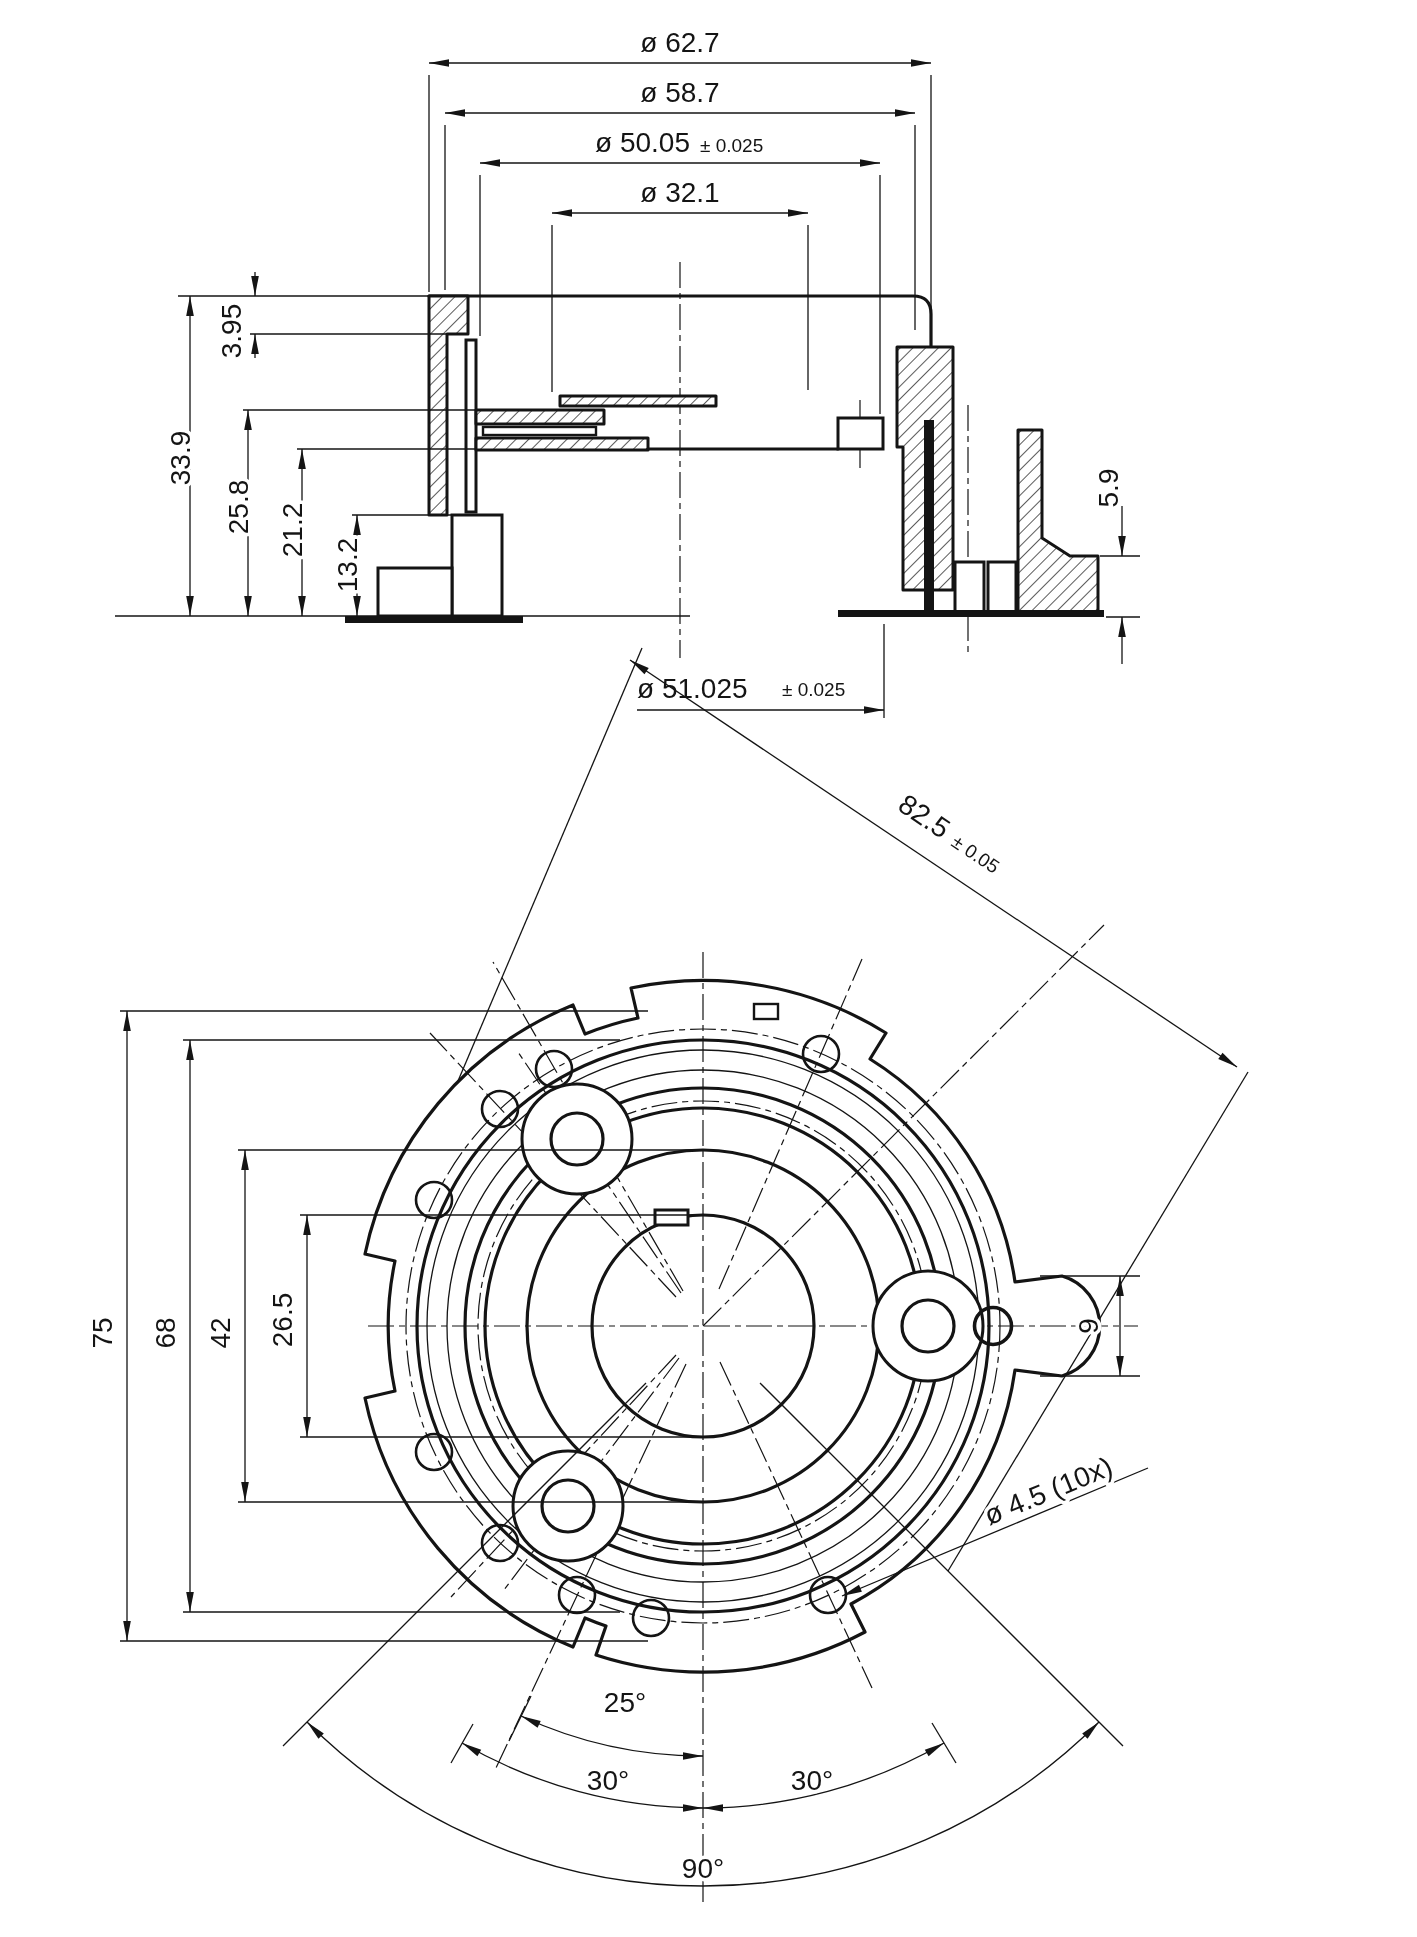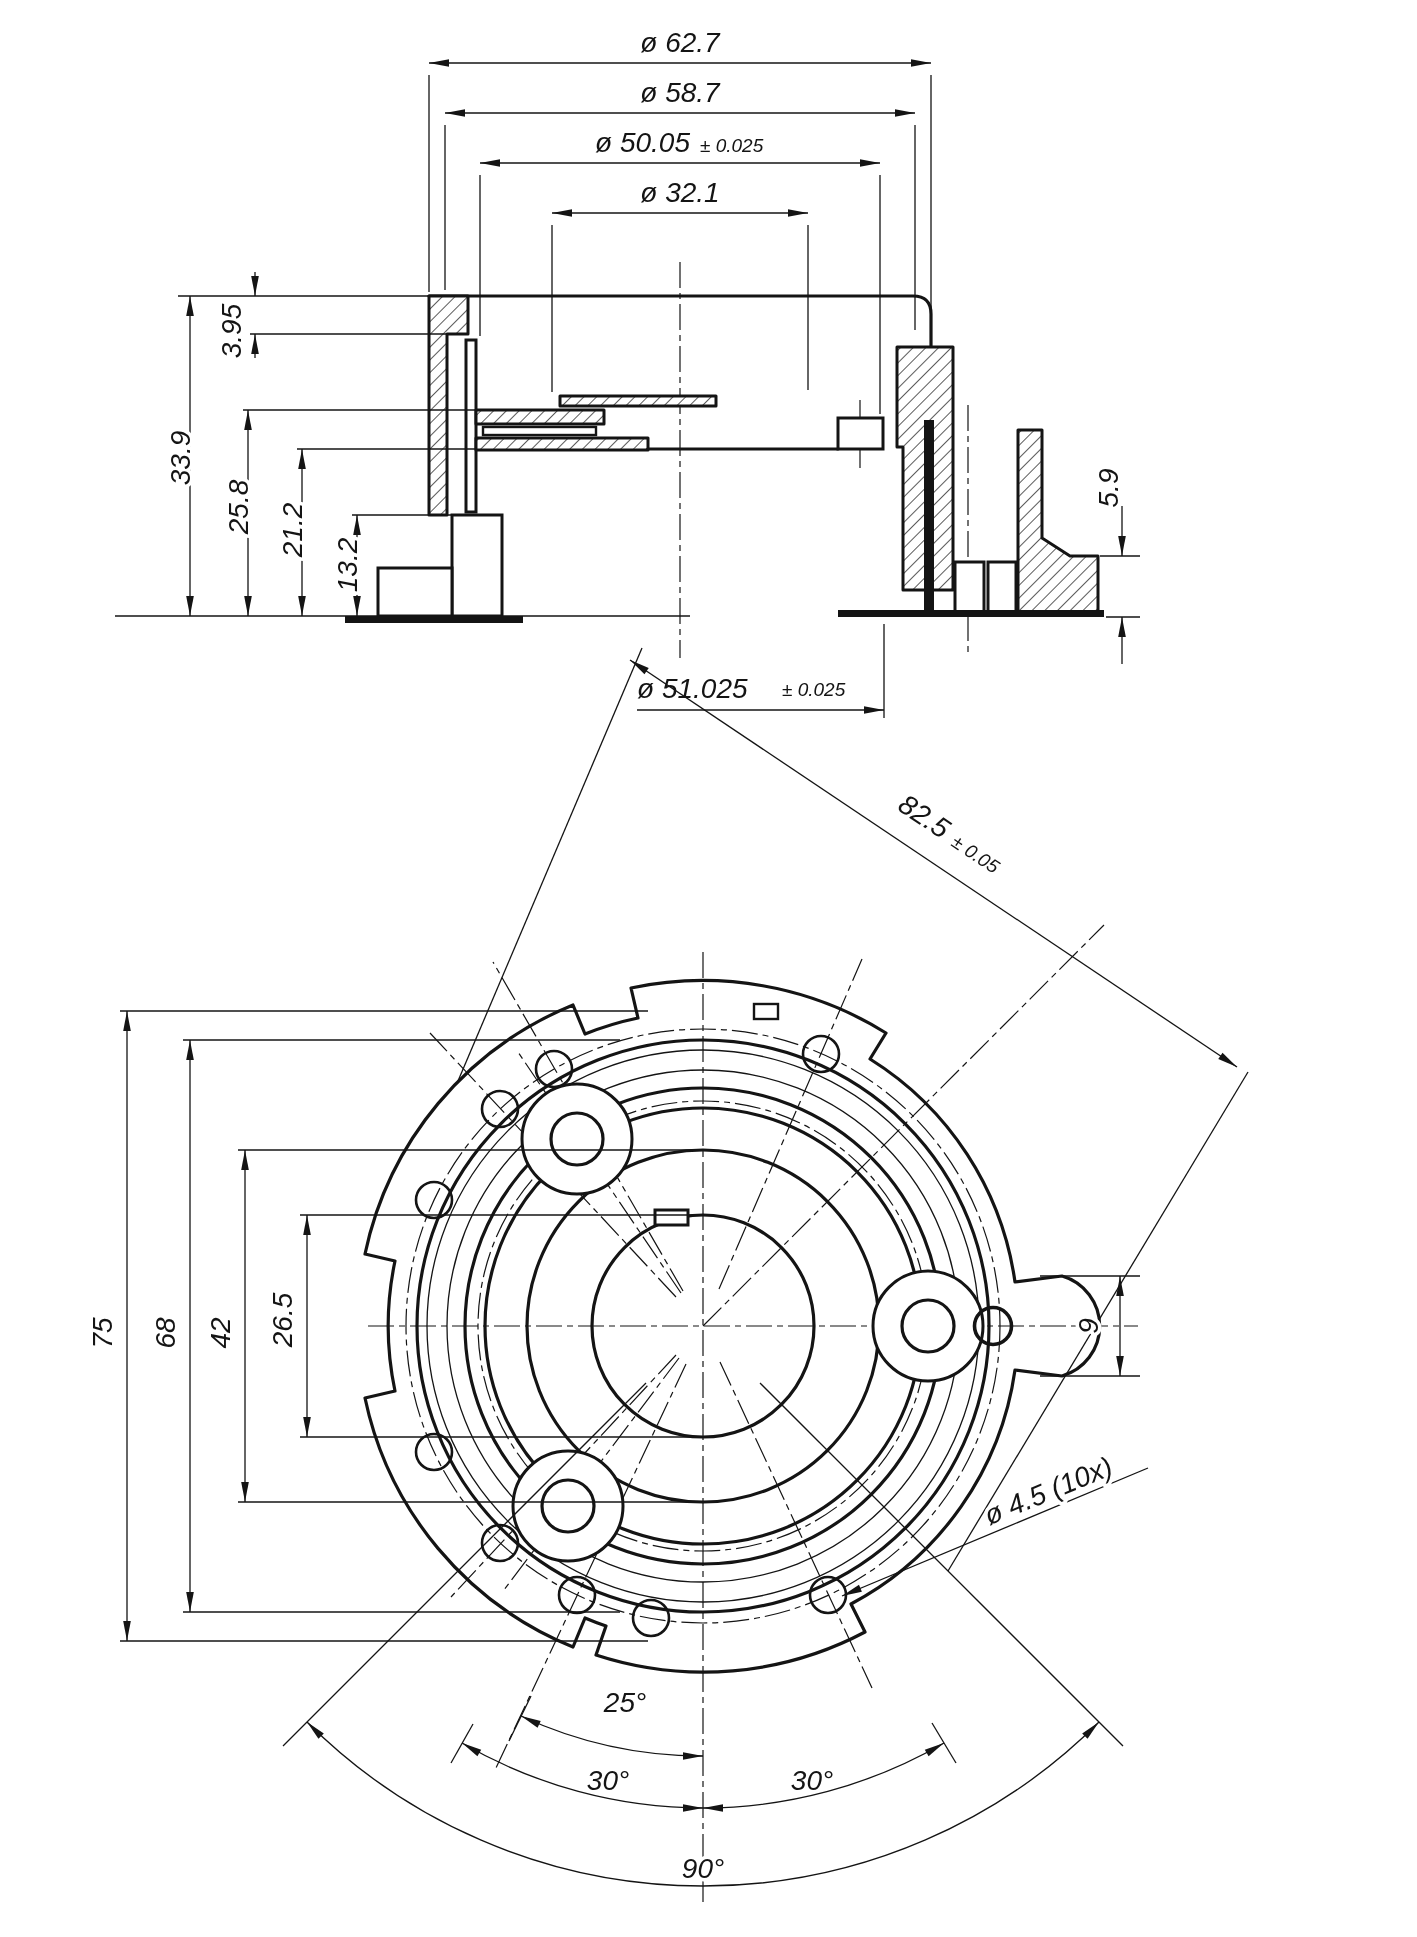--- a/index.html
+++ b/index.html
@@ -1,16 +1,16 @@
 <!DOCTYPE html>
 <html><head>
 <meta charset="utf-8">
 <style>
   html,body{margin:0;padding:0;background:#fff;}
-  .page{width:1417px;height:1937px;background:#fff;position:relative;font-family:"Liberation Sans",sans-serif;font-style:italic;}
+  .page{width:1417px;height:1937px;background:#fff;position:relative;font-family:"Liberation Sans",sans-serif;}
   svg{display:block;}
   .thick{stroke:#141414;stroke-width:3.2;fill:none;stroke-linejoin:round;stroke-linecap:round;}
   .med{stroke:#141414;stroke-width:2.6;fill:none;}
   .thin{stroke:#141414;stroke-width:1.3;fill:none;}
   .cl{stroke:#141414;stroke-width:1.2;fill:none;stroke-dasharray:26 5 6 5;}
   .hatch{fill:url(#hatchp);stroke:#141414;stroke-width:3;stroke-linejoin:round;}
   .white{fill:#ffffff;stroke:#141414;stroke-width:3;}
   .whitemed{fill:#ffffff;stroke:#141414;stroke-width:2.4;}
   .solid{fill:#141414;stroke:none;}
   .dimtxt{font-family:"Liberation Sans",sans-serif;font-size:28px;fill:#141414;

